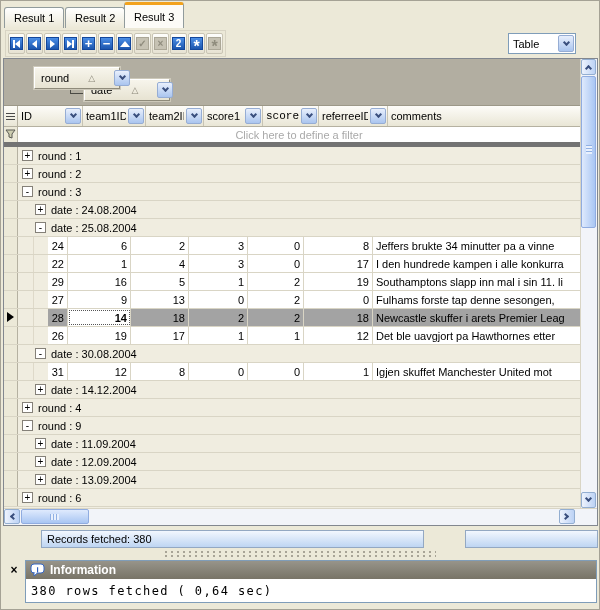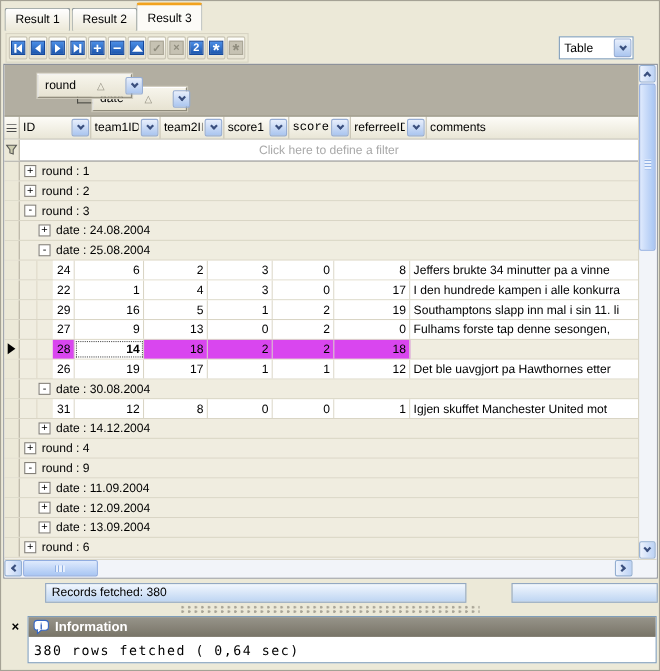--- a/index.html
+++ b/index.html
@@ -67,21 +67,21 @@
 
   .header-row{height:21px;display:flex;background:linear-gradient(#fdfcf8,#e9e6d6);
               border-bottom:1px solid #b5b1a1;flex:0 0 auto;}
   .hgut{width:14px;border-right:1px solid #b5b1a1;display:flex;align-items:center;justify-content:center;}
   .listicon{width:9px;height:7px;background:repeating-linear-gradient(to bottom,#4a4a4a 0 1px,transparent 1px 3px);}
   .hcell{display:flex;align-items:center;gap:2px;padding:0 1px 0 3px;border-right:1px solid #c8c4b4;}
   .hcell .lbl{flex:1;white-space:nowrap;overflow:hidden;}
   .hc0{width:65px;} .hc1{width:63px;} .hc2{width:58px;} .hc3{width:59px;} .hc4{width:56px;font-family:Liberation Mono, monospace;}
   .hc5{width:69px;} .hc6{flex:1;border-right:none;}
 
-  .filter-row{height:20px;background:#fff;border-bottom:1px solid #737373;display:flex;flex:0 0 auto;}
+  .filter-row{height:20px;background:#fff;border-bottom:5px solid #737373;display:flex;flex:0 0 auto;}
   .fgut{width:14px;background:#ece9d8;border-right:1px solid #b5b1a1;display:flex;align-items:center;justify-content:center;}
   .ftext{flex:1;display:flex;align-items:center;justify-content:center;color:#a9a9a9;}
 
   .rows{flex:1;display:flex;flex-direction:column;background:#f0ede0;overflow:hidden;}
   .grow{height:18px;flex:0 0 auto;display:flex;border-bottom:1px solid #d9d5c5;background:#f0ede0;}
   .gutter{width:14px;flex:0 0 auto;background:#ece9d8;border-right:1px solid #b5b1a1;position:relative;}
   .rowind{position:absolute;top:3px;left:3px;width:0;height:0;
           border-top:5px solid transparent;border-bottom:5px solid transparent;border-left:7px solid #000;}
   .gbody{display:flex;align-items:center;flex:1;}
   .gbody.lvl1{padding-left:4px;}
@@ -89,21 +89,21 @@
   .expbox{width:11px;height:11px;flex:0 0 auto;border:1px solid #848078;background:#fff;
           font-size:10px;line-height:9px;text-align:center;}
   .glabel{margin-left:5px;white-space:nowrap;}
   .indent{width:30px;flex:0 0 auto;position:relative;}
   .indent::after{content:"";position:absolute;left:15px;top:0;bottom:0;border-left:1px solid #ded9c9;}
   .cell{border-right:1px solid #d9d5c5;background:#fff;display:flex;align-items:center;}
   .cell.num{justify-content:flex-end;padding-right:3px;}
   .cell.str{padding-left:3px;white-space:nowrap;overflow:hidden;}
   .c0{width:20px;} .c1{width:63px;} .c2{width:58px;} .c3{width:59px;} .c4{width:56px;}
   .c5{width:69px;} .c6{flex:1;border-right:none;}
-  .selrow .cell{background:#d946ef;}
+  .selrow .cell{background:#a3a3a3;}
   .cell.focus{background:#fff;outline:1px dotted #555;outline-offset:-2px;font-weight:bold;}
 
   
   .vscroll{width:17px;flex:0 0 auto;background:#f2f4f9;border-left:1px solid #d9d5c5;position:relative;}
   .sbtn{position:absolute;width:15px;height:16px;left:0px;border:1px solid #93aed1;border-radius:2px;
         background:linear-gradient(to right,#eef3fd,#bcd2f5);display:flex;align-items:center;justify-content:center;}
   .sbtn.h{width:16px;height:15px;}
   .vthumb{position:absolute;left:0px;top:17px;width:15px;height:152px;border:1px solid #90ace0;border-radius:2px;
           background:linear-gradient(to right,#dfeafd,#a9c6f3);}
   .vthumb::after{content:"";position:absolute;left:4px;top:68px;width:6px;height:9px;
@@ -368,20 +368,21 @@
               <div class="gutter">
                 <span class="rowind"></span>
               </div>
               <div class="indent"></div>
               <div class="cell c0 num">28</div>
               <div class="cell c1 num focus">14</div>
               <div class="cell c2 num">18</div>
               <div class="cell c3 num">2</div>
               <div class="cell c4 num">2</div>
               <div class="cell c5 num">18</div>
+              <div class="cell c6 str">Newcastle skuffer i arets Premier Leag</div>
             </div>
             <div class="grow">
               <div class="gutter"></div>
               <div class="indent"></div>
               <div class="cell c0 num">26</div>
               <div class="cell c1 num">19</div>
               <div class="cell c2 num">17</div>
               <div class="cell c3 num">1</div>
               <div class="cell c4 num">1</div>
               <div class="cell c5 num">12</div>

